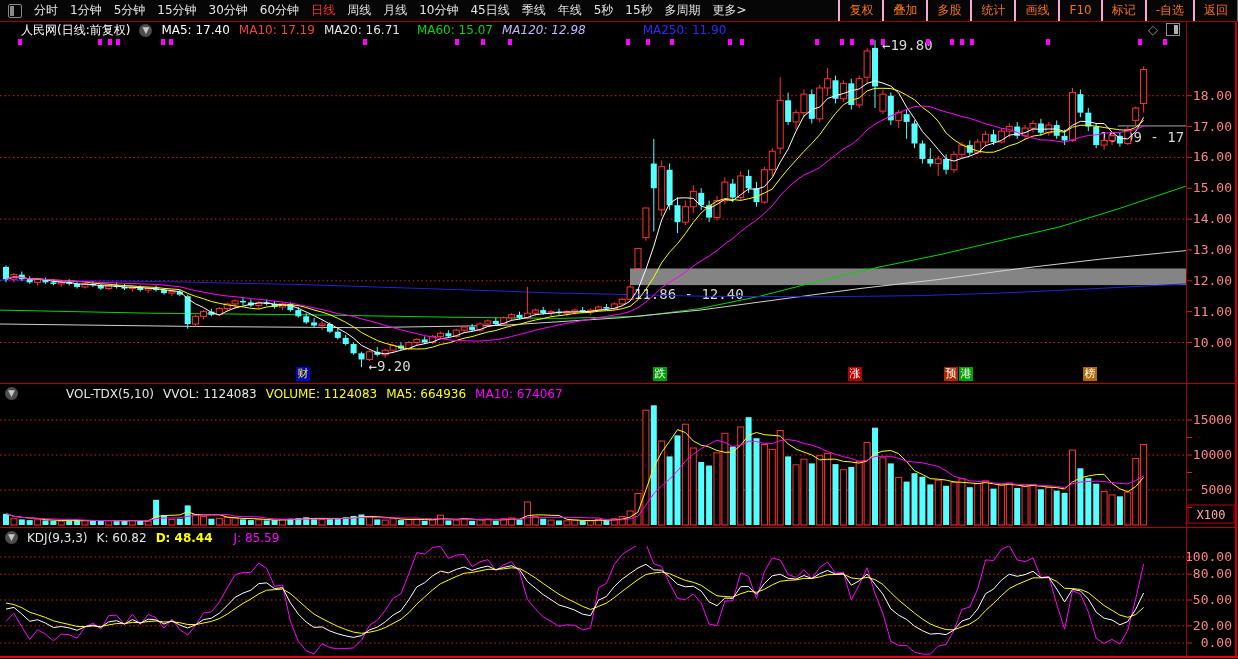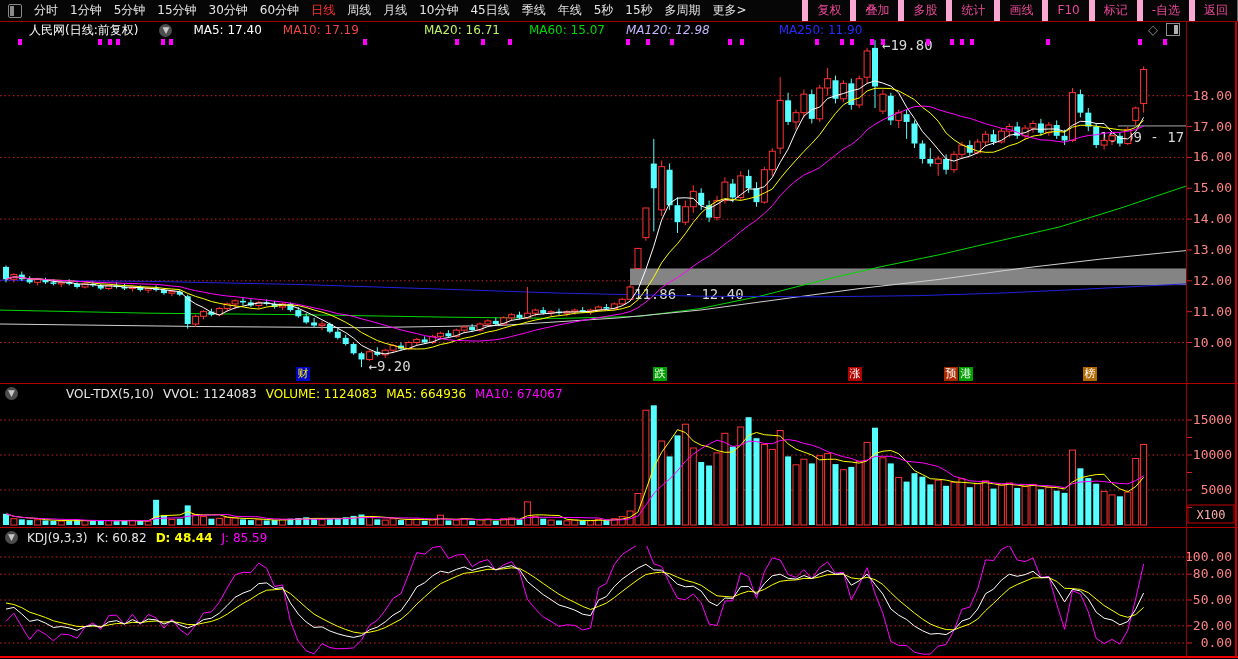--- a/index.html
+++ b/index.html
@@ -5,29 +5,29 @@
   html,body{margin:0;padding:0;background:#000;}
   body{width:1238px;height:659px;position:relative;overflow:hidden;
        font-family:"DejaVu Sans","Liberation Sans",sans-serif;}
   
   #toolbar{position:absolute;top:0;left:0;width:1238px;height:21px;background:#060606;
            border-bottom:1px solid #9e0000;display:flex;align-items:center;}
   .tb-left{display:flex;align-items:center;flex:1;min-width:0;}
   .tb-item{font-size:12px;color:#e6e6e6;padding:0 6px;white-space:nowrap;cursor:default;}
   .tb-item.active{color:#ff3232;}
   .tb-right{display:flex;align-items:center;height:21px;}
-  .tb-btn{font-size:12px;color:#ec4899;padding:0 9px;height:21px;line-height:21px;
-          border-left:6px solid #f9a8d4;white-space:nowrap;}
+  .tb-btn{font-size:12px;color:#f97316;padding:0 9px;height:21px;line-height:21px;
+          border-left:2px solid #f9a8d4;white-space:nowrap;}
   .tb-btn:last-child{border-right:1px solid #6a6a6a;}
   #sidebar-toggle{width:12px;height:12px;border:1px solid #8a8a8a;border-radius:2px;
           margin:0 6px 0 8px;position:relative;flex:0 0 auto;}
   #sidebar-toggle::after{content:"";position:absolute;left:1px;top:1px;bottom:1px;width:4px;background:#8a8a8a;}
   
-  #titlebar{position:absolute;top:22px;left:8px;width:1180px;height:16px;display:flex;
-            align-items:center;gap:21px;font-size:12px;padding-left:21px;}
+  #titlebar{position:absolute;top:22px;left:0;width:1180px;height:16px;display:flex;
+            align-items:center;gap:9px;font-size:12px;padding-left:21px;}
   .chev{width:13px;height:13px;border-radius:50%;background:#4d4d4d;color:#c8c8c8;
         font-size:9px;line-height:12px;text-align:center;flex:0 0 auto;}
   #corner-icons{position:absolute;top:23px;left:1148px;display:flex;gap:8px;align-items:center;}
   .diamond{color:#909090;font-size:13px;line-height:13px;}
   .panelic{width:12px;height:11px;border:1px solid #909090;position:relative;}
   .panelic::after{content:"";position:absolute;right:1px;top:1px;bottom:1px;width:4px;background:#b0b0b0;}
   
   .pane-header{position:absolute;left:0;display:flex;gap:9px;align-items:center;
                font-size:12px;padding-left:5px;height:15px;}
   
@@ -77,21 +77,21 @@
       <span class="tb-btn">返回</span>
     </div>
 </div>
 
 <div id="titlebar">
   <span style="color:#ffffff;">人民网(日线:前复权)</span>
   <span class="chev">▼</span>
 
 <span style="color: rgb(255, 255, 255);">MA5: 17.40</span>
     <span style="color: #ef4444;">MA10: 17.19</span>
-    <span style="color: #bef264; margin-left: 44px;">MA20: 16.71</span>
+    <span style="color: #e5e5e5;">MA20: 16.71</span>
     <span style="color: rgb(0, 216, 0); margin-left: 8px;">MA60: 15.07</span>
     <span style="color: #c4b5fd; font-style: italic;">MA120: 12.98</span>
     <span style="color: rgb(42, 42, 255); margin-left: 48px;">MA250: 11.90</span>
   </div>
 <div id="corner-icons">
   <span class="diamond">◇</span>
   <span class="panelic"></span>
 </div>
 
 <svg id="main-svg" style="top:38px;" width="1238" height="345">
@@ -633,21 +633,21 @@
     <text x="1211" y="119" fill="#ffaaaa" font-size="12" text-anchor="middle" font-family="DejaVu Sans Mono,monospace">X100</text>
   </svg>
 <div class="hsep" style="top:527px;"></div>
 
 <div id="kdj-header" class="pane-header" style="top:530px;">
   <span class="chev">▼</span>
 
 <span style="color: rgb(230, 230, 230);">KDJ(9,3,3)</span>
     <span style="color: rgb(230, 230, 230);">K: 60.82</span>
     <span style="color: rgb(255, 255, 0); font-weight: bold;">D: 48.44</span>
-    <span style="color: rgb(255, 0, 255);">J: 85.59</span>
+    <span style="color: rgb(255, 0, 255); margin-left: 12px;">J: 85.59</span>
   </div>
 <svg id="kdj-svg" style="top:546px;" width="1238" height="110">
     <line x1="0" y1="11" x2="1186" y2="11" stroke="#cc2222" stroke-width="1" stroke-dasharray="1.5,2.8"></line>
     <line x1="1186" y1="11" x2="1192" y2="11" stroke="#cc2222" stroke-width="1"></line>
     <text x="1232" y="15" fill="#ff8585" font-size="13" text-anchor="end" font-family="DejaVu Sans Mono,monospace">100.00</text>
     <line x1="0" y1="28.200000000000045" x2="1186" y2="28.200000000000045" stroke="#cc2222" stroke-width="1" stroke-dasharray="1.5,2.8"></line>
     <line x1="1186" y1="28.200000000000045" x2="1192" y2="28.200000000000045" stroke="#cc2222" stroke-width="1"></line>
     <text x="1232" y="32.200000000000045" fill="#ff8585" font-size="13" text-anchor="end" font-family="DejaVu Sans Mono,monospace">80.00</text>
     <line x1="0" y1="54" x2="1186" y2="54" stroke="#cc2222" stroke-width="1" stroke-dasharray="1.5,2.8"></line>
     <line x1="1186" y1="54" x2="1192" y2="54" stroke="#cc2222" stroke-width="1"></line>

